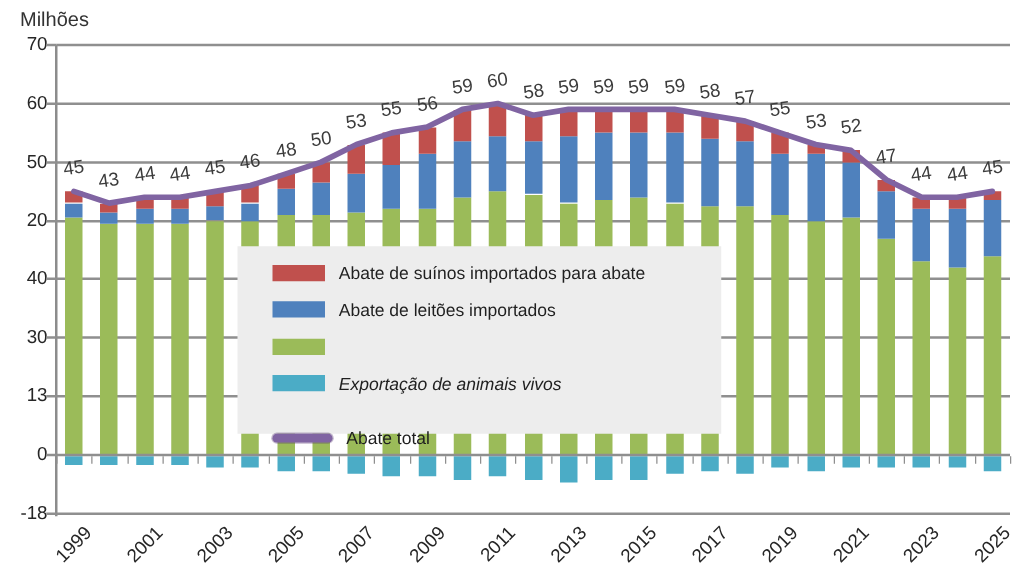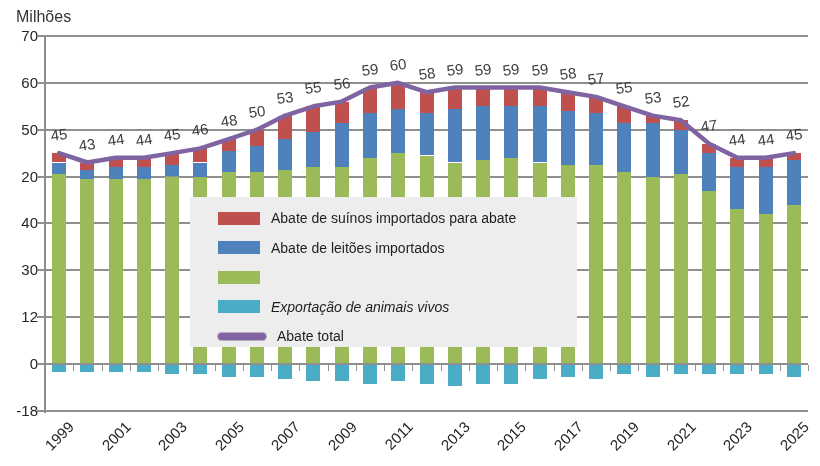--- a/index.html
+++ b/index.html
@@ -42,21 +42,21 @@
         <span class="legend-swatch" style="background: rgb(79, 129, 189);"></span>
         <span class="legend-label">Abate de leitões importados</span>
       </div>
       <div class="legend-row" style="top: 68px;">
         <span class="legend-swatch" style="background: rgb(155, 187, 89);"></span>
       </div>
       <div class="legend-row" style="top: 97.5px; font-style: italic;">
         <span class="legend-swatch" style="background: rgb(75, 172, 198);"></span>
         <span class="legend-label">Exportação de animais vivos</span>
       </div>
-      <div class="legend-row" style="top: 127px;">
+      <div class="legend-row" style="top: 141px;">
         <span class="legend-swatch line" style="background: rgb(128, 100, 162);"></span>
         <span class="legend-label">Abate total</span>
       </div>
     </div>
 <div class="axis-line" style="left: 44px; top: 36px; width: 2px; height: 376.86px;"></div>
     <div class="gridline" style="left: 45px; top: 35px; width: 763px;"></div>
     <div class="ytick" style="left: 37px; top: 35px;"></div>
     <div class="ytick-label" style="left: 0px; top: 27px;">70</div>
     <div class="gridline" style="left: 45px; top: 82px; width: 763px;"></div>
     <div class="ytick" style="left: 37px; top: 82px;"></div>
@@ -68,21 +68,21 @@
     <div class="ytick" style="left: 37px; top: 176px;"></div>
     <div class="ytick-label" style="left: 0px; top: 168px;">20</div>
     <div class="gridline" style="left: 45px; top: 222px; width: 763px;"></div>
     <div class="ytick" style="left: 37px; top: 222px;"></div>
     <div class="ytick-label" style="left: 0px; top: 214px;">40</div>
     <div class="gridline" style="left: 45px; top: 269px; width: 763px;"></div>
     <div class="ytick" style="left: 37px; top: 269px;"></div>
     <div class="ytick-label" style="left: 0px; top: 261px;">30</div>
     <div class="gridline" style="left: 45px; top: 316px; width: 763px;"></div>
     <div class="ytick" style="left: 37px; top: 316px;"></div>
-    <div class="ytick-label" style="left: 0px; top: 308px;">12</div>
+    <div class="ytick-label" style="left: 0px; top: 308px;">13</div>
     <div class="gridline zero" style="left: 45px; top: 363px; width: 763px;"></div>
     <div class="ytick" style="left: 37px; top: 363px;"></div>
     <div class="ytick-label" style="left: 0px; top: 355px;">0</div>
     <div class="gridline" style="left: 45px; top: 410px; width: 763px;"></div>
     <div class="ytick" style="left: 37px; top: 410px;"></div>
     <div class="ytick-label" style="left: 0px; top: 402px;">-18</div>
     <div class="xtick" style="left: 45px; top: 365px;"></div>
     <div class="xtick" style="left: 73px; top: 365px;"></div>
     <div class="xtick" style="left: 102px; top: 365px;"></div>
     <div class="xtick" style="left: 130px; top: 365px;"></div>

